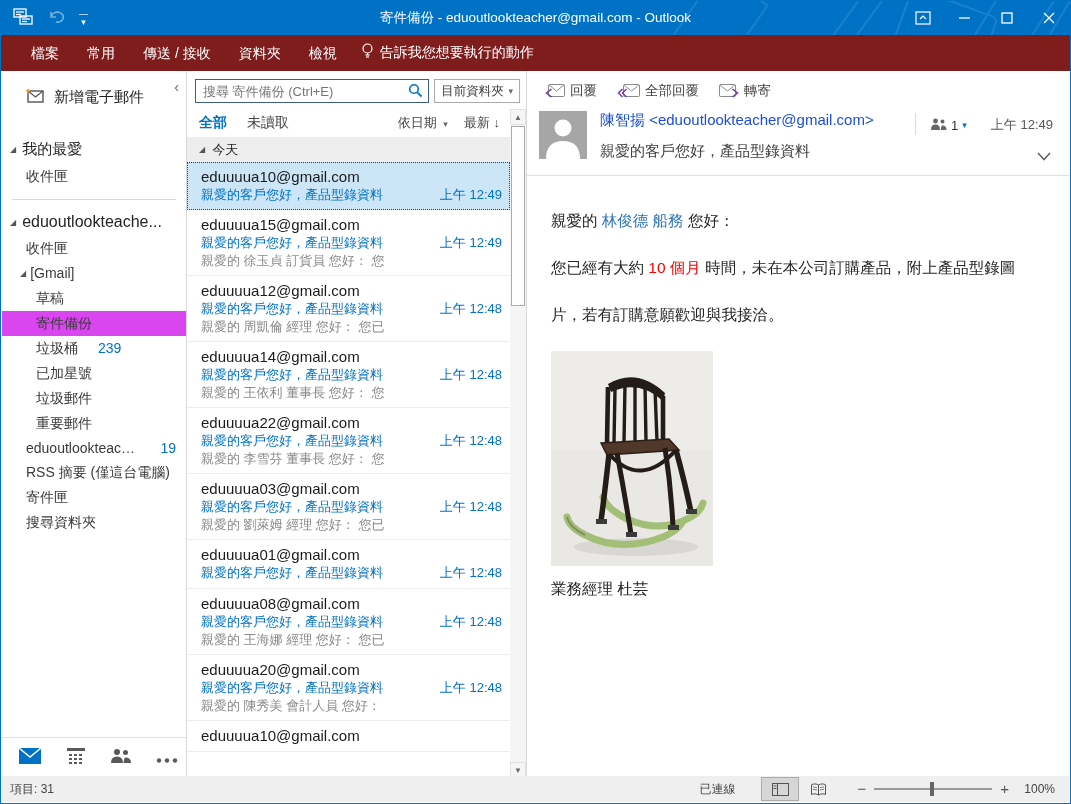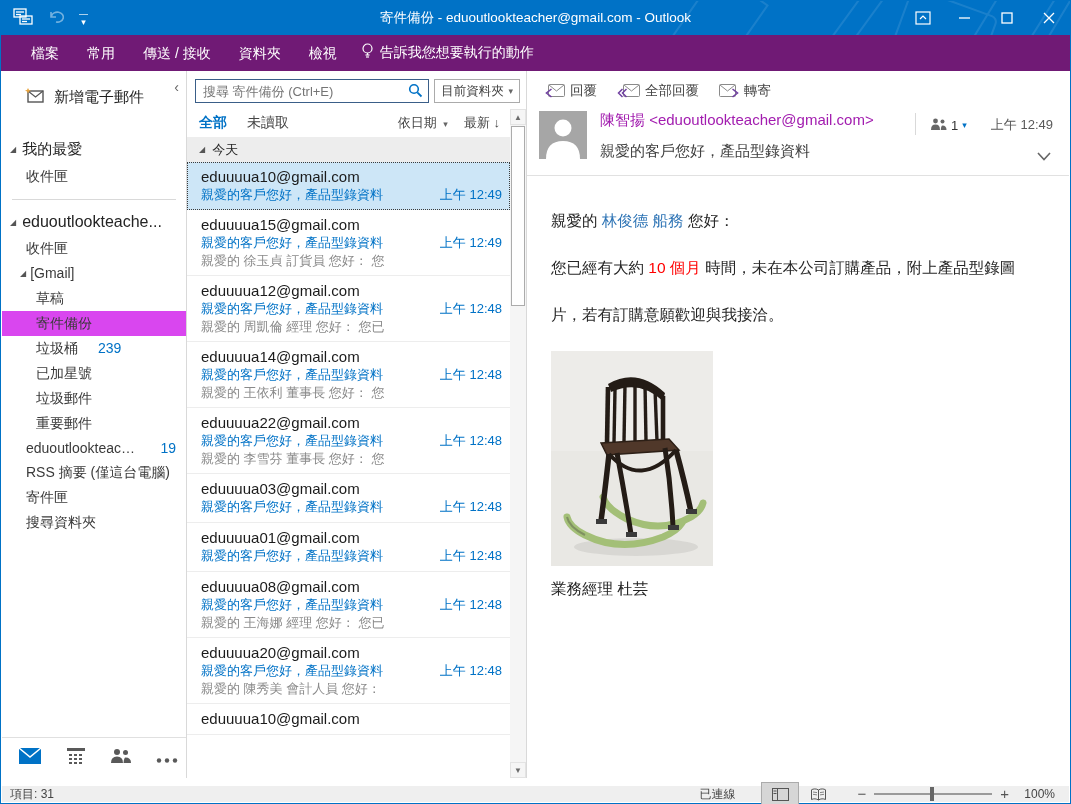--- a/index.html
+++ b/index.html
@@ -9,21 +9,21 @@
 
   
   .titlebar { position:absolute; top:0; left:0; right:0; height:34px; background:#0072C6; display:flex; align-items:center; }
   .qat { display:flex; align-items:center; gap:14px; padding-left:12px; z-index:2; }
   .title-text { position:absolute; left:0; right:0; text-align:center; color:#fff; font-size:13.5px; pointer-events:none; }
   .win-controls { margin-left:auto; display:flex; align-items:center; z-index:2; }
   .win-btn { width:42px; height:34px; display:flex; align-items:center; justify-content:center; }
   .doodles { position:absolute; right:0; top:0; width:420px; height:70px; opacity:.10; pointer-events:none; }
 
   
-  .ribbonrow { position:absolute; top:34px; left:0; right:0; height:36px; background:#701a75; display:flex; align-items:center; padding-left:16px; }
+  .ribbonrow { position:absolute; top:34px; left:0; right:0; height:36px; background:#7f1d1d; display:flex; align-items:center; padding-left:16px; }
   .rtab { color:#fff; font-size:14px; padding:0 14px; line-height:36px; cursor:default; }
   .tellme { display:flex; align-items:center; gap:6px; color:#fff; font-size:14px; padding-left:10px; }
 
   
   .main { position:absolute; top:70px; left:1px; right:1px; bottom:25px; display:flex; background:#fff; }
 
   
   .folderpane { width:185px; border-right:1px solid #D9D9D9; display:flex; flex-direction:column; position:relative; background:#fff; }
   .collapse-arrow { position:absolute; top:8px; right:7px; color:#666; font-size:14px; }
   .new-mail { display:flex; align-items:center; gap:10px; padding:16px 0 4px 22px; font-size:15px; color:#1f1f1f; }
@@ -72,37 +72,37 @@
   .sb-thumb { width:14px; height:180px; background:#FEFEFE; border:1px solid #ABABAB; margin-top:1px; }
   .sb-spacer { flex:1; }
 
   
   .readingpane { flex:1; position:relative; background:#fff; }
   .rp-toolbar { display:flex; align-items:center; gap:20px; padding:11px 0 9px 18px; font-size:13.5px; color:#444; }
   .rp-btn { display:flex; align-items:center; gap:5px; }
   .rp-header { display:flex; padding:2px 16px 0 12px; position:relative; }
   .avatar { width:48px; height:48px; background:#A6A6A6; flex:none; }
   .rp-mid { margin-left:13px; flex:1; min-width:0; }
-  .rp-from { font-size:15px; color:#a21caf; white-space:nowrap; overflow:hidden; }
+  .rp-from { font-size:15px; color:#1d4ed8; white-space:nowrap; overflow:hidden; }
   .rp-subj { font-size:15px; color:#3f3f3f; margin-top:12px; white-space:nowrap; overflow:hidden; }
   .rp-right { display:flex; align-items:center; gap:8px; padding:2px 0 0 14px; border-left:1px solid #D9D9D9; height:22px; margin-top:2px; }
   .rcpt { display:flex; align-items:center; gap:4px; font-size:13px; color:#333; }
   .rcpt .dd { font-size:9px; color:#0072C6; }
   .rp-time { font-size:13px; color:#595959; margin-left:16px; white-space:nowrap; }
   .rp-chevron { position:absolute; right:18px; bottom:-4px; }
   .rp-divider { border-top:1px solid #E1E1E1; margin-top:14px; }
   .rp-body { padding:34px 30px 0 24px; font-size:15.5px; color:#252525; line-height:22px; }
   .b-line { margin-bottom:25px; }
   .hl-name { color:#2E74B5; }
   .hl-red { color:#FF0000; }
   .chair-img { margin:3px 0 12px 0; display:block; }
   .sig { font-size:15.5px; color:#252525; }
 
   
-  .statusbar { position:absolute; left:1px; right:1px; bottom:1px; height:16px; background:#EFEFEF; display:flex; align-items:center; font-size:12px; color:#444; padding-left:8px; }
+  .statusbar { position:absolute; left:1px; right:1px; bottom:1px; height:26px; background:#EFEFEF; display:flex; align-items:center; font-size:12px; color:#444; padding-left:8px; }
   .sb-right { margin-left:auto; display:flex; align-items:center; height:100%; }
   .sb-conn { padding:0 26px; }
   .viewbtn { width:38px; height:24px; display:flex; align-items:center; justify-content:center; }
   .viewbtn.active { background:#D6D6D6; border:1px solid #ABABAB; }
   .zoomctl { display:flex; align-items:center; margin:0 12px 0 20px; gap:8px; color:#555; }
   .z-track { position:relative; width:118px; height:2px; background:#9a9a9a; }
   .z-thumb { position:absolute; left:56px; top:-6px; width:4px; height:14px; background:#666; }
   .z-sign { font-size:15px; color:#555; line-height:10px; }
   .zoom-pct { padding-right:14px; width:48px; text-align:right; }
 </style>
@@ -360,20 +360,21 @@
               <span class="time">上午 12:48</span>
             </div>
           <div class="prev">親愛的 李雪芬 董事長 您好： 您</div>
         </div>
         <div class="mi">
           <div class="s">eduuuua03@gmail.com</div>
           <div class="row2">
               <span class="subj">親愛的客戶您好，產品型錄資料</span>
               <span class="time">上午 12:48</span>
             </div>
+          <div class="prev">親愛的 劉萊姆 經理 您好： 您已</div>
         </div>
         <div class="mi">
           <div class="s">eduuuua01@gmail.com</div>
           <div class="row2">
               <span class="subj">親愛的客戶您好，產品型錄資料</span>
               <span class="time">上午 12:48</span>
             </div>
         </div>
         <div class="mi">
           <div class="s">eduuuua08@gmail.com</div>

